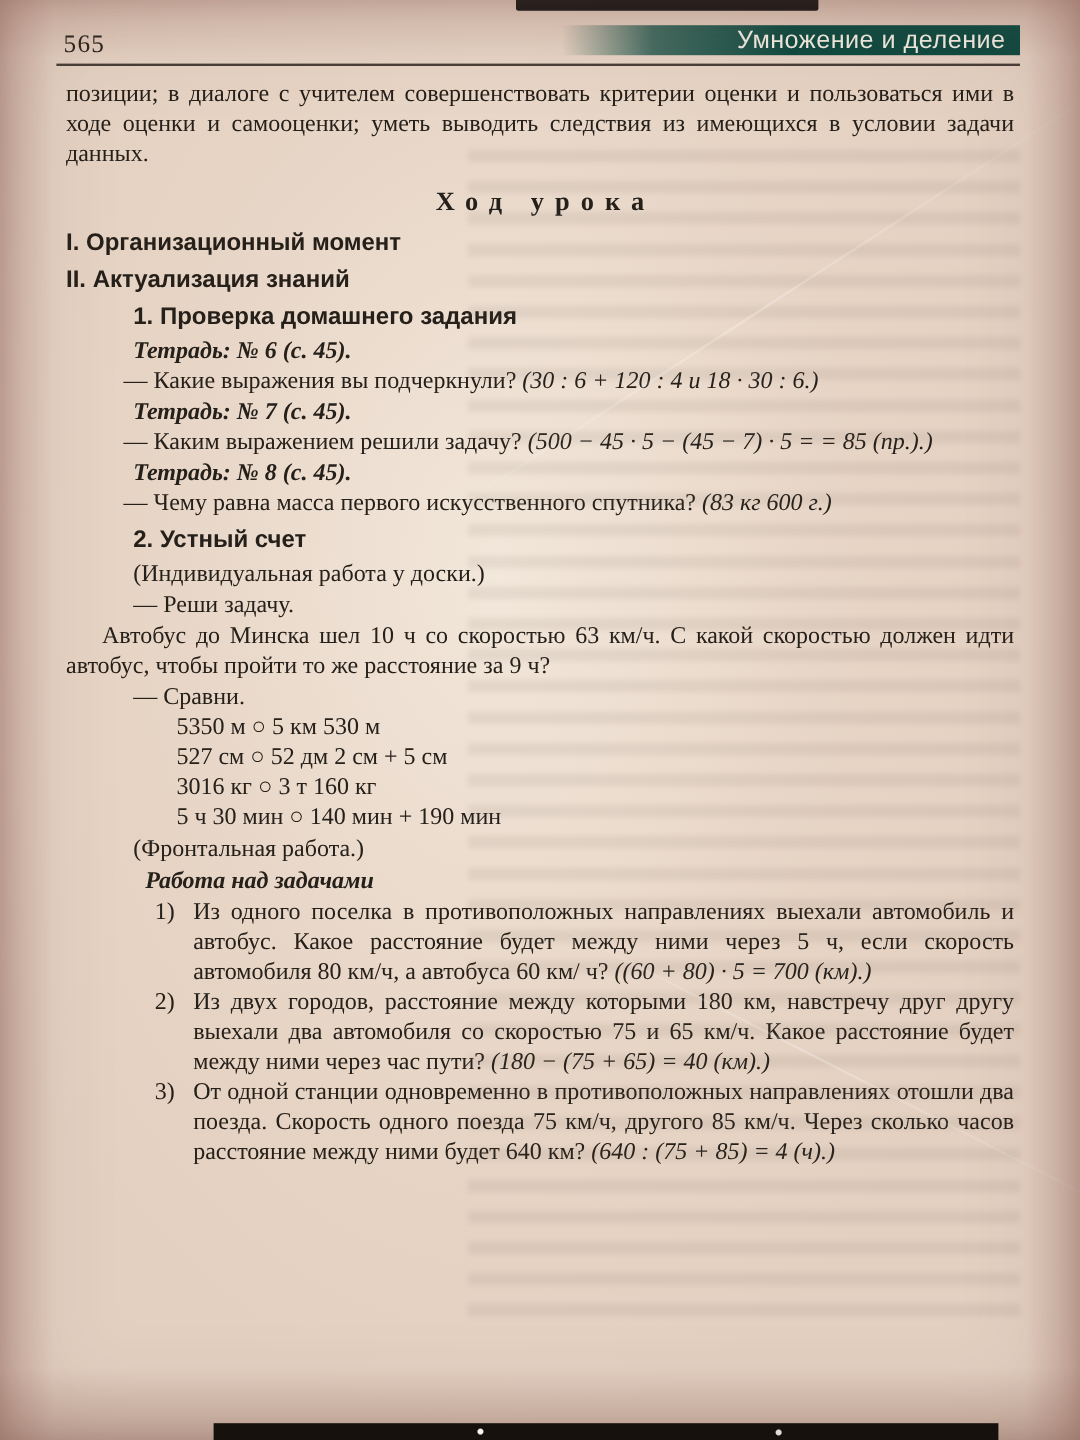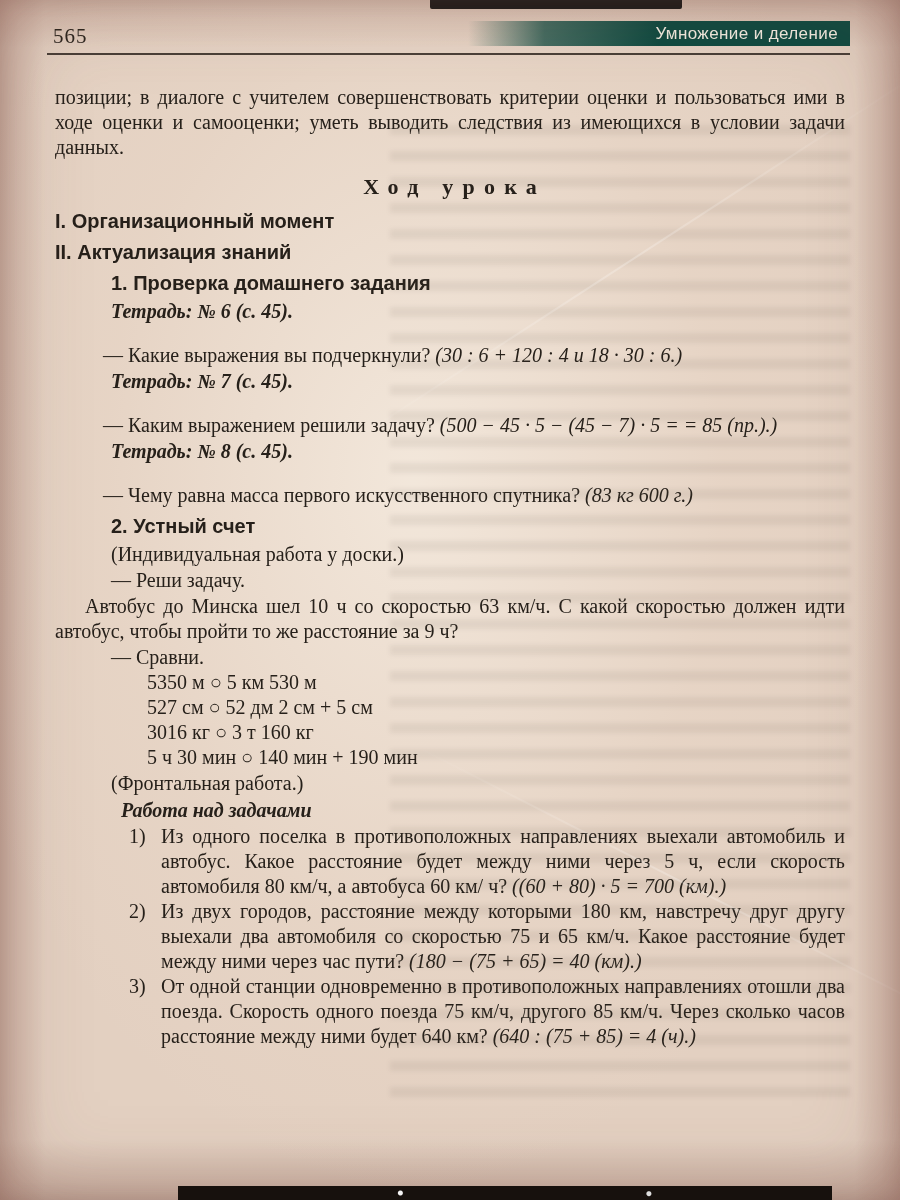--- a/index.html
+++ b/index.html
@@ -13,26 +13,26 @@
     font-family:"Liberation Serif", serif; color:#26201a;
   }
   p { margin:0; }
   h2,h3,h4 { margin:0; }
   .tstrip { position:absolute; top:0; left:430px; width:252px; height:9px; background:#0b0b0b; opacity:.92; border-radius:0 0 2px 2px; }
   .band {
     position:absolute; top:21px; left:468px; right:50px; height:25px;
     background:linear-gradient(90deg, rgba(14,74,64,0) 0%, rgba(14,74,64,0.75) 20%, #0e4a40 50%);
     display:flex; align-items:center; justify-content:flex-end; padding-right:12px; box-sizing:border-box;
   }
-  .band-text { color:#f2ece0; font-family:"Liberation Sans", sans-serif; font-size:17px; letter-spacing:0.4px; }
+  .band-text { color:#f2ece0; font-family:"Liberation Sans", sans-serif; font-size:21px; letter-spacing:0.4px; }
   .pageno { position:absolute; top:24px; left:53px; font-size:21px; letter-spacing:1px; color:#2a241d; }
   .rule { position:absolute; top:53px; left:47px; right:50px; height:2px; background:rgba(45,36,30,0.85); }
 
   .content { position:absolute; top:66px; left:55px; right:55px; font-size:20px; line-height:25px; }
-  .just { text-align:justify;margin-top:19px; }
+  .just { text-align:justify; }
   .it { font-style:italic; }
   .hod { text-align:center; font-weight:bold; font-size:22px; letter-spacing:0.42em; text-indent:0.42em; margin:14px 0 10px; }
   .hs { font-family:"Liberation Sans", sans-serif; font-weight:bold; font-size:20px; margin:6px 0 3px; }
   .ml { margin-left:56px; }
   .notebook { margin:1px 0 0 56px; font-weight:bold; font-style:italic; }
   .dlg { text-indent:48px; }
   .ml-p { margin:1px 0 0 56px; }
   .task-p { text-indent:30px; margin:1px 0; }
   .cmp { margin-left:92px; }
   .ptitle { margin:2px 0 1px 66px; font-weight:bold; font-style:italic; }

